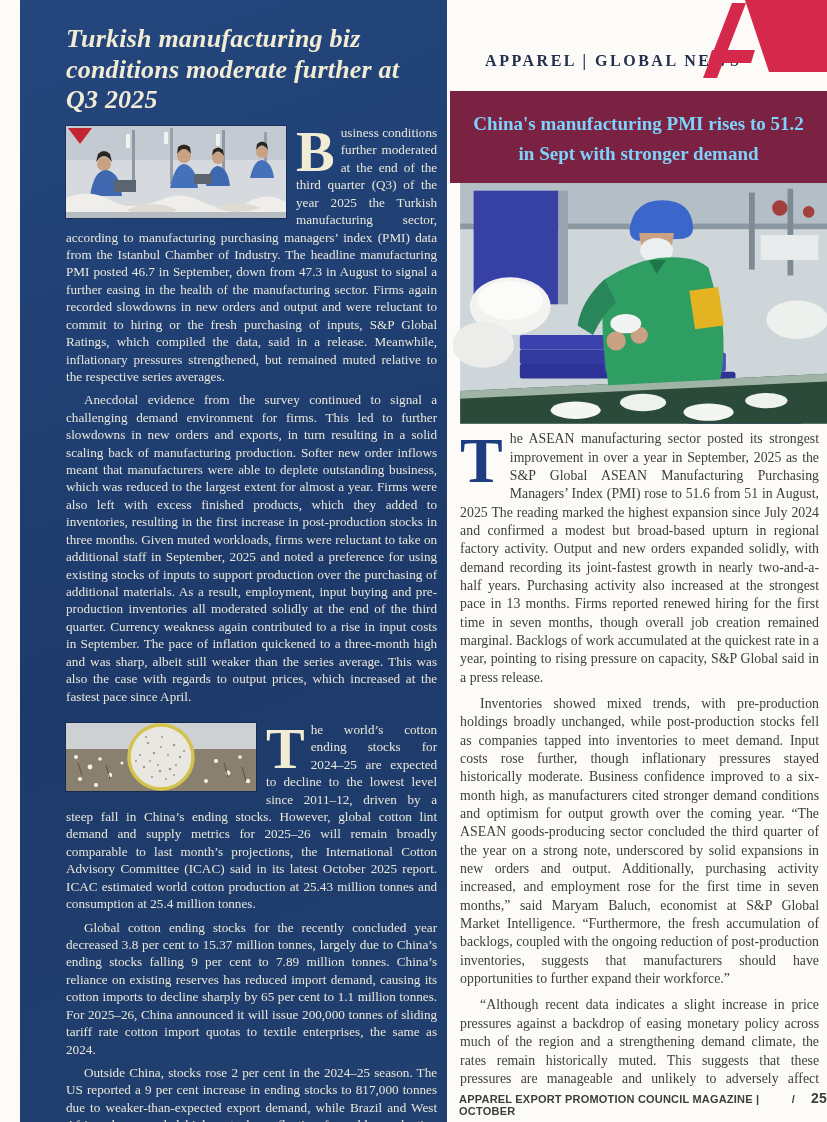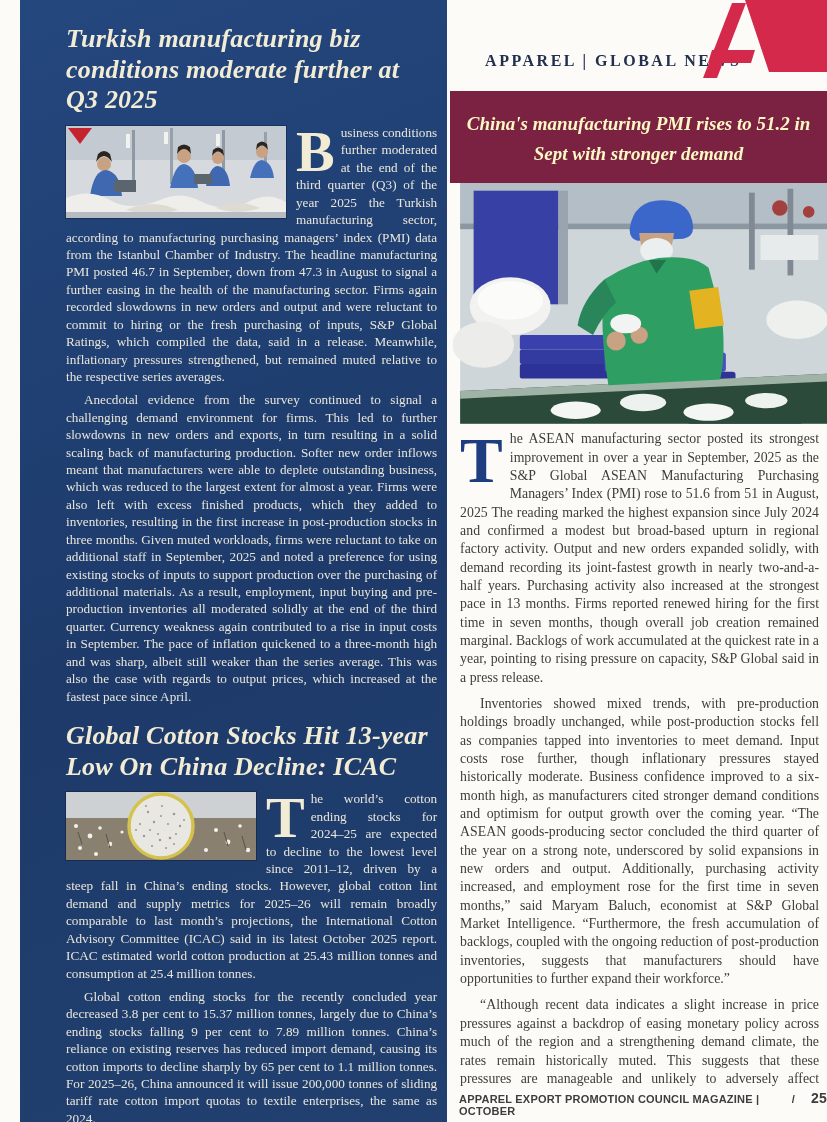--- a/index.html
+++ b/index.html
@@ -74,22 +74,22 @@
     letter-spacing:2.5px;
     color:#22304e;
   }
   .r-logo {
     position:absolute; right:0; top:0;
     width:140px; height:95px;
   }
   .banner {
     margin-left:3px;
     background:#7b2142;
-    color:#fef9c3;
-    font-style:italic; font-weight:bold;
+    color:#7dd3fc;
+    font-weight:bold;
     font-family:"Liberation Serif", serif;
     font-size:19px; line-height:1.55;
     text-align:center;
     padding:18px 14px 16px 14px;
     height:92px;
   }
   .r-photo {
     margin-left:6px;
     display:block;
   }
@@ -167,21 +167,20 @@
           <rect y="86" width="220" height="6" fill="#b6bcc2"></rect>
 
           <path d="M2 2 L26 2 L14 18 z" fill="#c32430"></path>
         </svg>
         <p><span class="dropcap">B</span><span>usiness conditions further moderated at the end of the third quarter (Q3) of the year 2025 the Turkish manufacturing sector, according to manufacturing purchasing managers’ index (PMI) data from the Istanbul Chamber of Industry. The headline manufacturing PMI posted 46.7 in September, down from 47.3 in August to signal a further easing in the health of the manufacturing sector. Firms again recorded slowdowns in new orders and output and were reluctant to commit to hiring or the fresh purchasing of inputs, S&amp;P Global Ratings, which compiled the data, said in a release. Meanwhile, inflationary pressures strengthened, but remained muted relative to the respective series averages.</span></p>
         <p class="p-indent">Anecdotal evidence from the survey continued to signal a challenging demand environment for firms. This led to further slowdowns in new orders and exports, in turn resulting in a solid scaling back of manufacturing production. Softer new order inflows meant that manufacturers were able to deplete outstanding business, which was reduced to the largest extent for almost a year. Firms were also left with excess finished products, which they added to inventories, resulting in the first increase in post-production stocks in three months. Given muted workloads, firms were reluctant to take on additional staff in September, 2025 and noted a preference for using existing stocks of inputs to support production over the purchasing of additional materials. As a result, employment, input buying and pre-production inventories all moderated solidly at the end of the third quarter. Currency weakness again contributed to a rise in input costs in September. The pace of inflation quickened to a three-month high and was sharp, albeit still weaker than the series average. This was also the case with regards to output prices, which increased at the fastest pace since April.</p>
       </div>
     </div>
 
     <div class="article2">
-      <h1 class="l-heading">Global Cotton Stocks Hit 13-year Low On China Decline: ICAC</h1>
 
       <div class="l-body clearfix">
         <svg class="photo-float" width="190" height="68" viewBox="0 0 190 68">
           <rect width="190" height="68" fill="#cdd1d4"></rect>
           <rect y="26" width="190" height="42" fill="#8a8070"></rect>
           <g fill="#f2f1ec">
             <circle cx="10" cy="34" r="2"></circle>
               <circle cx="24" cy="44" r="2.4"></circle>
               <circle cx="14" cy="56" r="2"></circle>
               <circle cx="34" cy="36" r="1.8"></circle>

